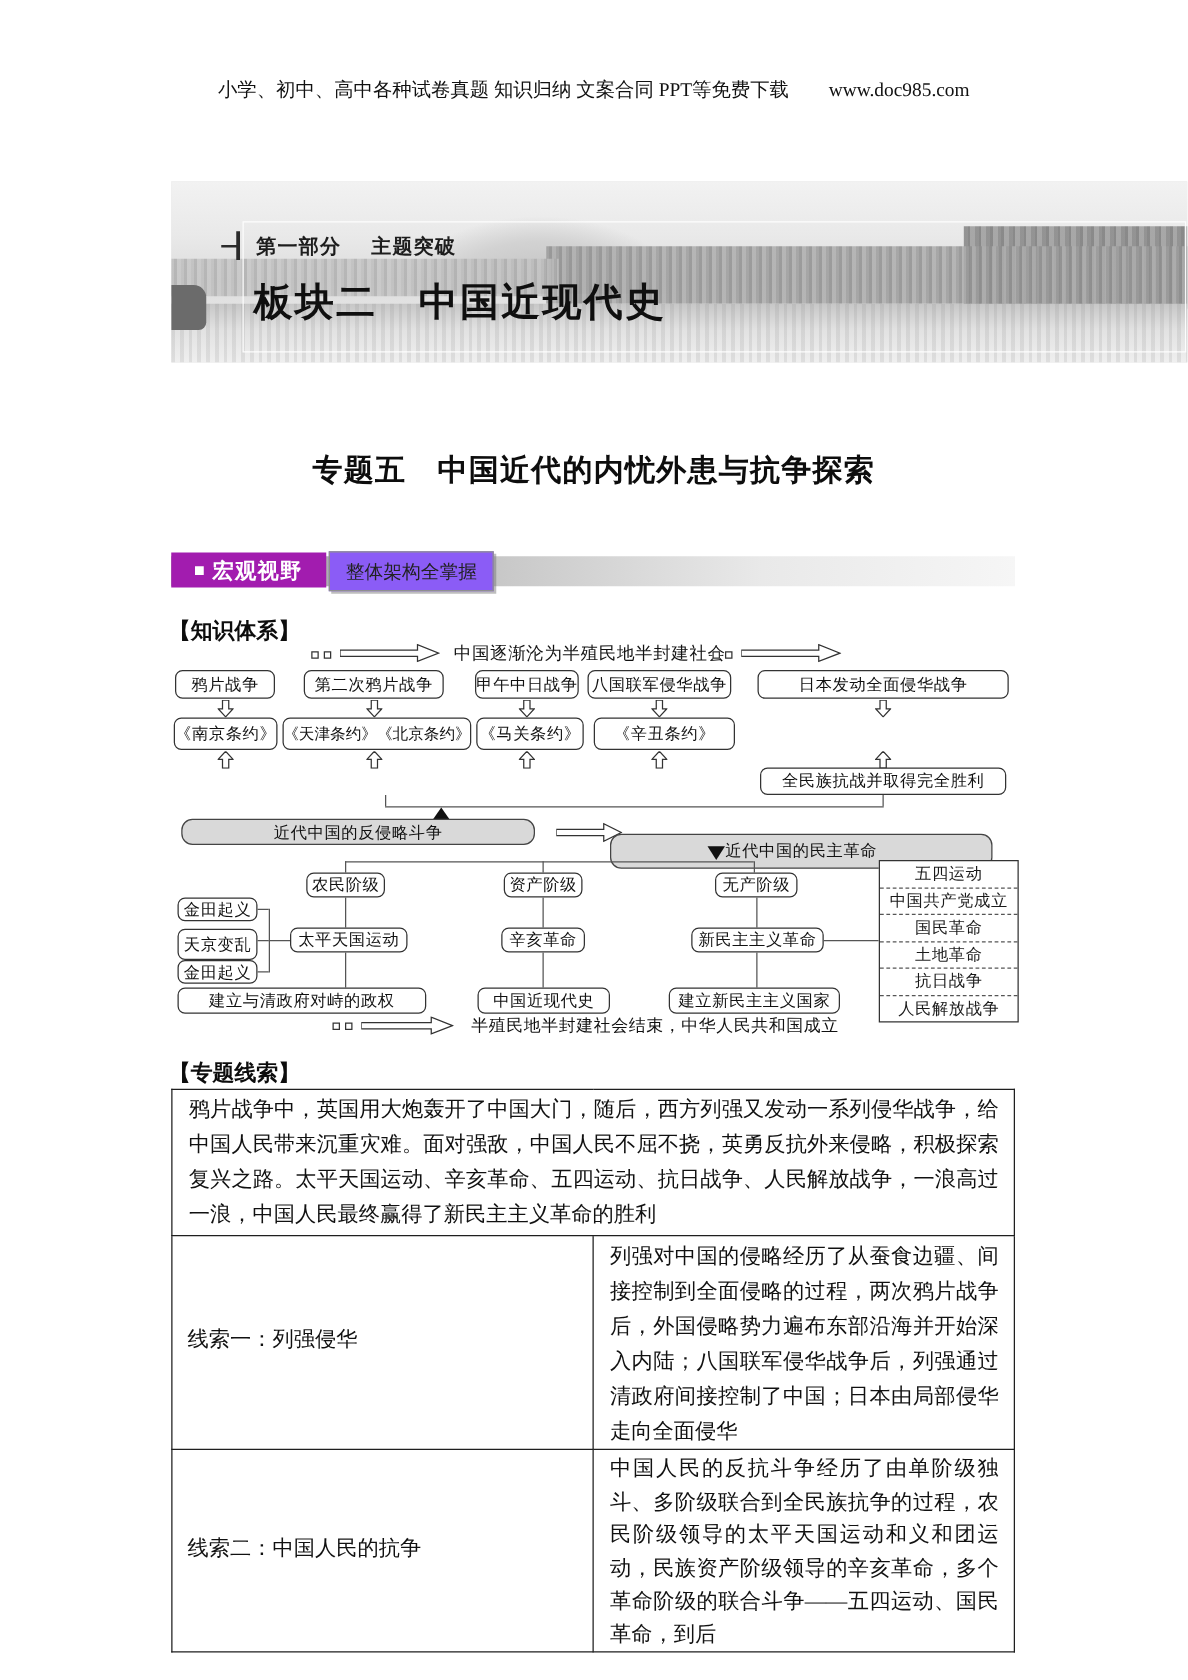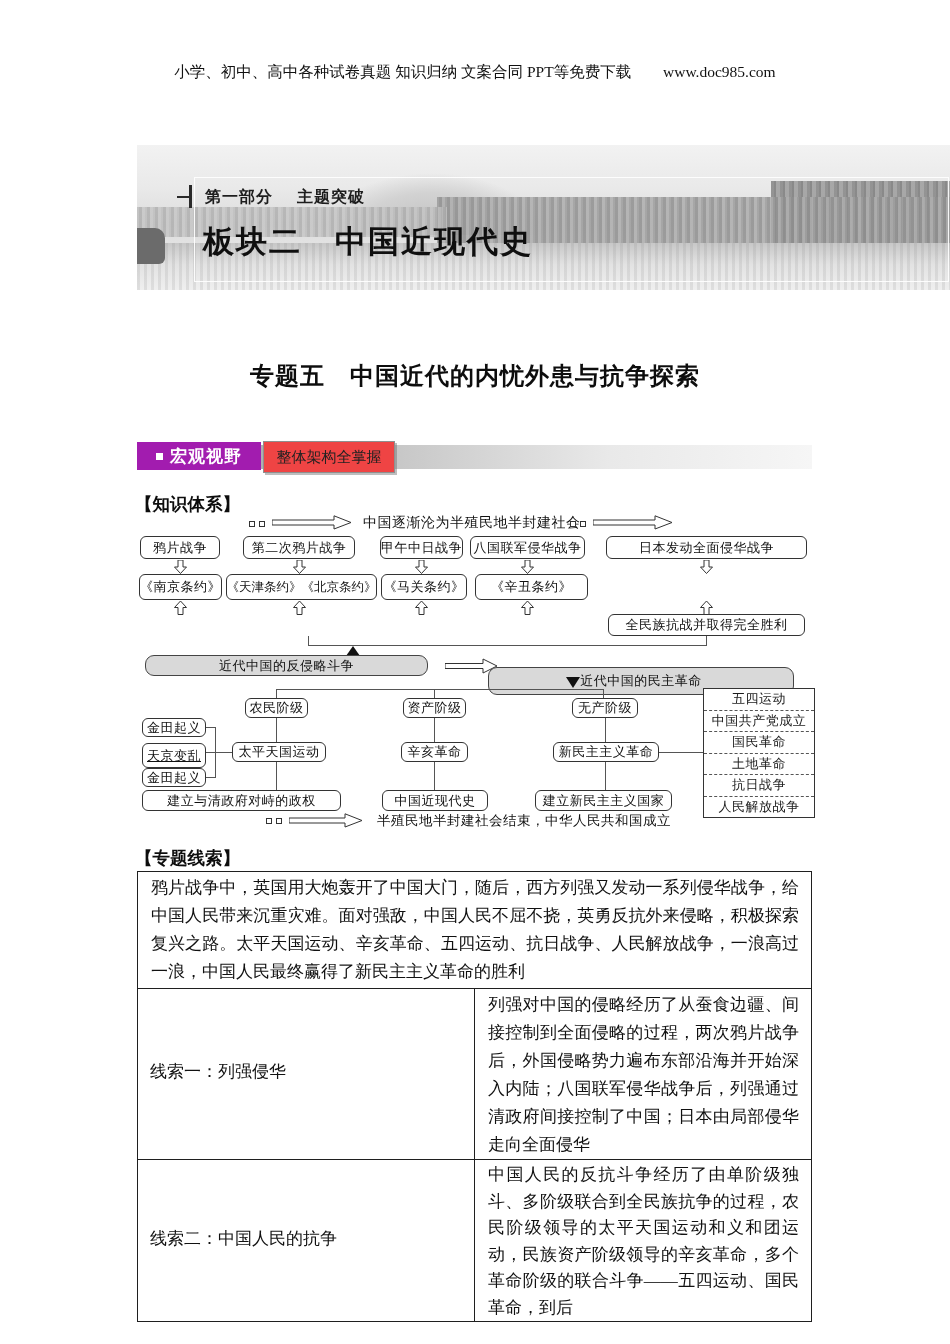--- a/index.html
+++ b/index.html
@@ -53,21 +53,21 @@
     font-weight:bold; font-size:24px; color:#0d0d0d; letter-spacing:1px;
   }
   
   .section-bar { position:absolute; left:137px; top:441px; width:675px; height:33px; }
   .sb-grad { position:absolute; left:0; right:0; top:4px; height:24px;
     background:linear-gradient(90deg,#989898,#c9c9c9 40%,#e9e9e9 70%,#f6f6f6); }
   .sb-tab1 { position:absolute; left:0; top:1px; width:124px; height:28px; background:#a21caf;
     color:#ffffff; font-family:"Liberation Sans","DejaVu Sans",sans-serif; font-weight:bold;
     font-size:17px; display:flex; align-items:center; justify-content:center; letter-spacing:1px; }
   .sb-bullet { display:inline-block; width:7px; height:7px; background:#ffffff; margin-right:7px; }
-  .sb-tab2 { position:absolute; left:126px; top:0; width:132px; height:32px; background:#ef4444;
+  .sb-tab2 { position:absolute; left:126px; top:0; width:132px; height:32px; background:#8b5cf6;
     border:1px solid #8f8f8f; box-shadow:2px 2px 0 rgba(110,110,110,.45);
     color:#222; font-family:"Liberation Sans","DejaVu Sans",sans-serif; font-size:15px;
     display:flex; align-items:center; justify-content:center; }
   
   .blk-label { position:absolute; left:135px; font-family:"Liberation Sans","DejaVu Sans",sans-serif;
     font-weight:bold; font-size:17.5px; color:#0d0d0d; }
   
   .diagram { position:absolute; left:0; top:513px; width:950px; height:330px; font-size:13px; }
   .db { position:absolute; border:1px solid #333; border-radius:6px; background:#fff;
     display:flex; align-items:center; justify-content:center; white-space:nowrap;
@@ -217,21 +217,21 @@
 
     <div class="db" style="left:245px;top:185px;width:63px;height:20px;">农民阶级</div>
     <div class="db" style="left:403px;top:185px;width:63px;height:20px;">资产阶级</div>
     <div class="db" style="left:572px;top:185px;width:66px;height:20px;">无产阶级</div>
 
     <div class="ln" style="left:276px;top:205px;width:1px;height:24px;"></div>
     <div class="ln" style="left:434px;top:205px;width:1px;height:24px;"></div>
     <div class="ln" style="left:605px;top:205px;width:1px;height:24px;"></div>
 
     <div class="db" style="left:142px;top:205px;width:64px;height:19px;">金田起义</div>
-    <div class="db" style="left:142px;top:230px;width:64px;height:25px;text-decoration:underline;">天京变乱</div>
+    <div class="db" style="left:142px;top:230px;width:64px;height:25px;">天京变乱</div>
     <div class="db" style="left:142px;top:255px;width:64px;height:19px;">金田起义</div>
     <div class="ln" style="left:206px;top:214px;width:9px;height:1px;"></div>
     <div class="ln" style="left:206px;top:239px;width:9px;height:1px;"></div>
     <div class="ln" style="left:206px;top:264px;width:9px;height:1px;"></div>
     <div class="ln" style="left:215px;top:214px;width:1px;height:51px;"></div>
     <div class="ln" style="left:215px;top:239px;width:17px;height:1px;"></div>
 
     <div class="db" style="left:232px;top:229px;width:94px;height:20px;">太平天国运动</div>
     <div class="db" style="left:401px;top:229px;width:67px;height:20px;">辛亥革命</div>
     <div class="db" style="left:553px;top:229px;width:106px;height:20px;">新民主主义革命</div>

